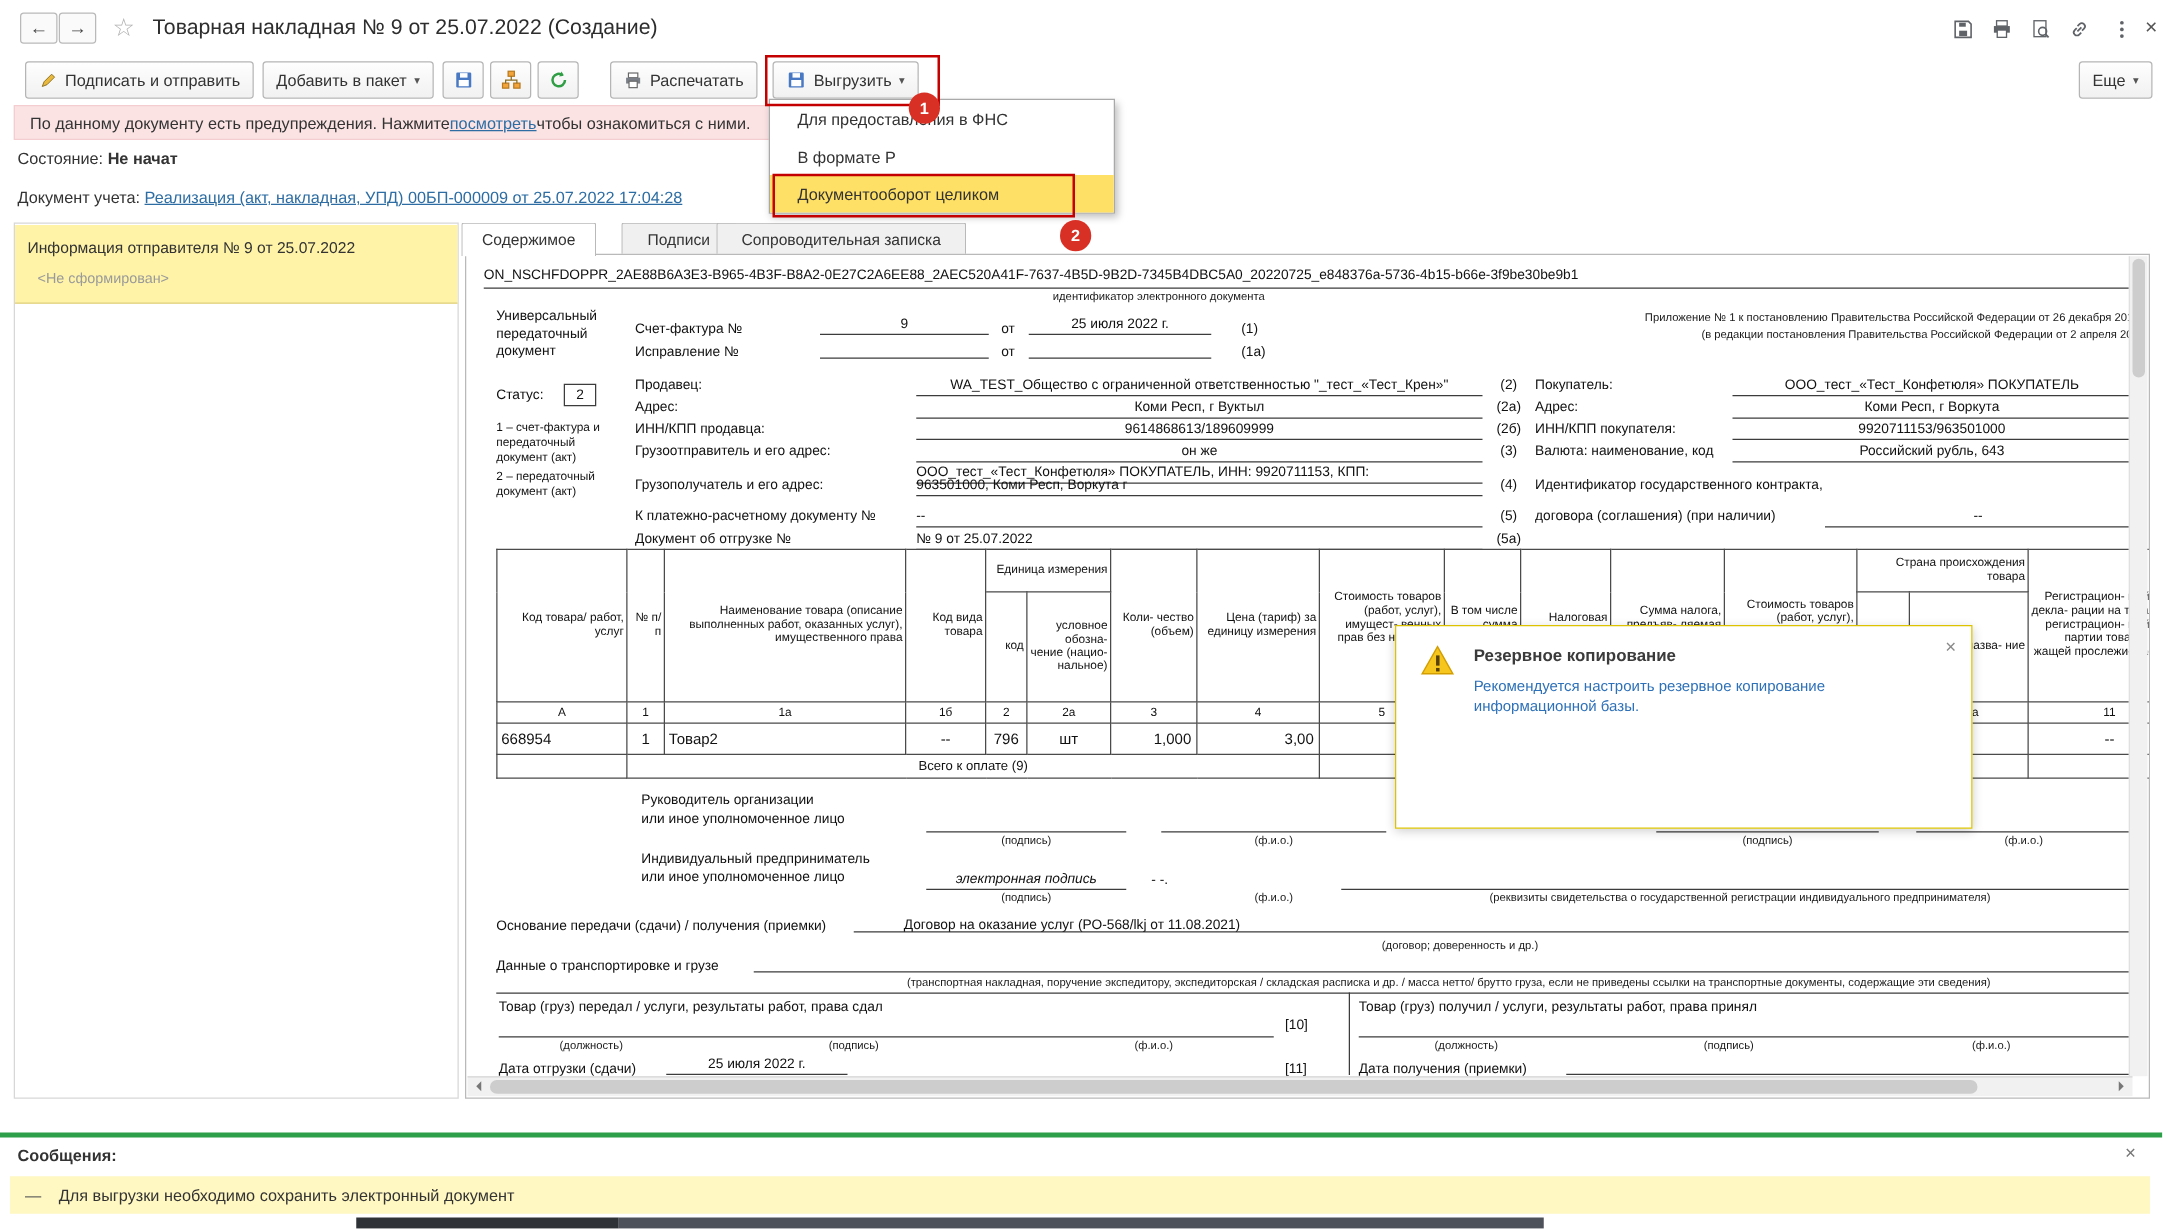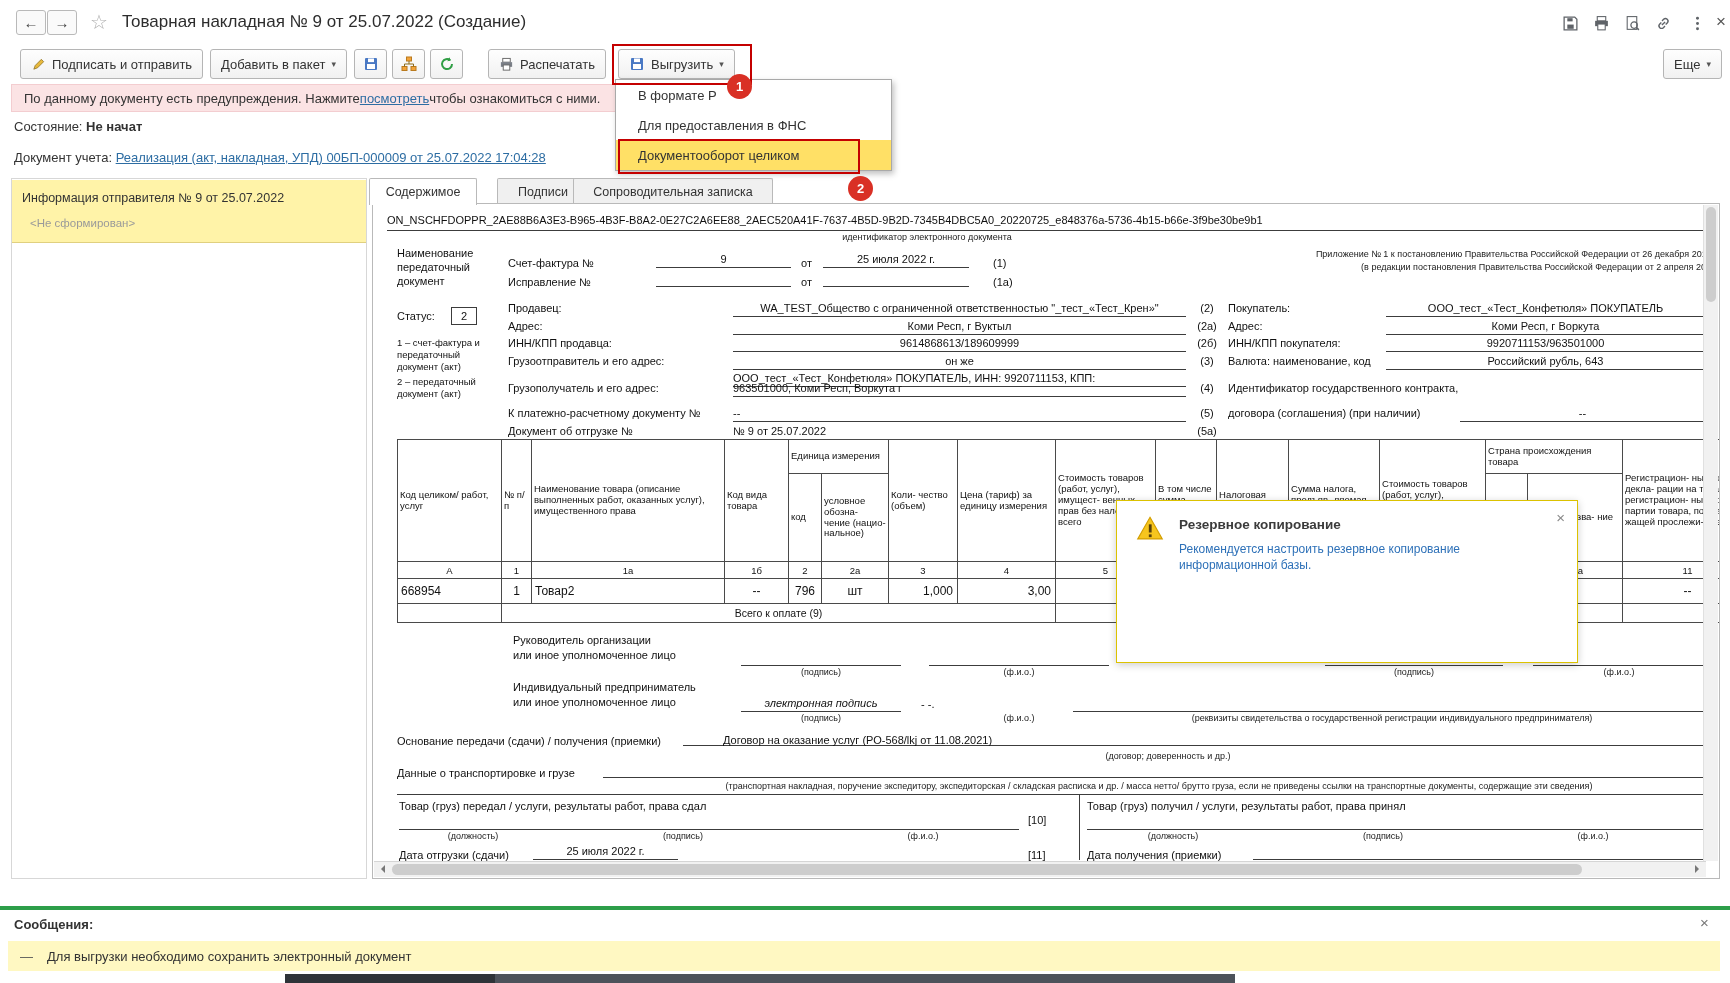--- a/index.html
+++ b/index.html
@@ -44,21 +44,21 @@
   .pv{flex:1;border-bottom:1px solid #3c3c3c;text-align:center;white-space:nowrap}
   .pc{width:42px;flex:none;text-align:center}
   .prl{width:158px;flex:none;white-space:nowrap}
   .prv{width:319px;flex:none;border-bottom:1px solid #3c3c3c;text-align:center;white-space:nowrap}
   .vleft .pv{text-align:left}
   .nor .prv{border-bottom:none}
   .r7 .prl{width:232px}.r7 .prv{width:245px}
   
   .upd-table{position:absolute;border-collapse:collapse;table-layout:fixed;font-size:10.5px;background:#fff;color:#111}
   .upd-table th,.upd-table td{border:1px solid #4a4a4a;padding:1px 2px;overflow:hidden}
-  .upd-table th{font-weight:normal;font-size:9.5px;text-align:left;vertical-align:middle;line-height:1.15}
+  .upd-table th{font-weight:normal;font-size:9.5px;text-align:right;vertical-align:middle;line-height:1.15}
   .idx-row td{font-size:9.5px;text-align:center;height:14px}
   .item-row td{height:22px;font-size:12px;text-align:center}
   .item-row td:nth-child(1){text-align:left;padding-left:3px}
   .item-row td:nth-child(3){text-align:left;padding-left:3px}
   .item-row td:nth-child(7),.item-row td:nth-child(8){text-align:right;padding-right:4px}
   .total-row td{height:16px}
   .total-label{font-size:10.5px;text-align:center;padding-left:4px}
   
   .hscroll{position:absolute;left:1px;bottom:1px;height:15px;width:1332px;background:#f1f1f1;border-top:1px solid #d5d5d5;z-index:8}
   .hthumb{position:absolute;top:2px;left:18px;width:1190px;height:11px;background:#cdcdcd;border-radius:6px}
@@ -221,21 +221,21 @@
     </div>
   <div class="tab" style="left:573px;width:200px">
       <span>Сопроводительная записка</span>
     </div>
 
   <div class="doc-panel">
 
     <div class="lbl" style="left:14px;top:10px;width:1318px;border-bottom:1px solid #3c3c3c;height:16px;overflow:hidden">ON_NSCHFDOPPR_2AE88B6A3E3-B965-4B3F-B8A2-0E27C2A6EE88_2AEC520A41F-7637-4B5D-9B2D-7345B4DBC5A0_20220725_e848376a-5736-4b15-b66e-3f9be30be9b1</div>
     <div class="cap9" style="left:14px;top:28px;width:1080px">идентификатор электронного документа</div>
 
-    <div class="lbl" style="left:24px;top:42px;width:100px;white-space:normal;line-height:14px">Наименование передаточный документ</div>
+    <div class="lbl" style="left:24px;top:42px;width:100px;white-space:normal;line-height:14px">Универсальный передаточный документ</div>
     <div class="lbl" style="left:24px;top:106px">Статус:</div>
     <div class="lbl" style="left:78px;top:103px;width:24px;height:16px;border:1px solid #3c3c3c;text-align:center;line-height:16px">2</div>
     <div class="lbl" style="left:24px;top:133px;width:102px;white-space:normal;font-size:9.5px;line-height:12px">1 – счет-фактура и передаточный документ (акт)</div>
     <div class="lbl" style="left:24px;top:172px;width:102px;white-space:normal;font-size:9.5px;line-height:12px">2 – передаточный документ (акт)</div>
 
     <div class="lbl" style="left:135px;top:53px">Счет-фактура №</div>
     <div class="u" style="left:283px;top:48px;width:135px">9</div>
     <div class="lbl" style="left:428px;top:53px">от</div>
     <div class="u" style="left:450px;top:48px;width:146px">25 июля 2022 г.</div>
     <div class="lbl" style="left:620px;top:53px">(1)</div>
@@ -319,21 +319,21 @@
           <col style="width:61px">
           <col style="width:72px">
           <col style="width:91px">
         <col style="width:106px">
           <col style="width:42px">
           <col style="width:95px">
           <col style="width:130px">
       </colgroup>
       <thead>
         <tr style="height:34px">
-          <th rowspan="2">Код целиком/ работ, услуг</th>
+          <th rowspan="2">Код товара/ работ, услуг</th>
           <th rowspan="2">№ п/п</th>
           <th rowspan="2">Наименование товара (описание выполненных работ, оказанных услуг), имущественного права</th>
           <th rowspan="2">Код вида товара</th>
           <th colspan="2">Единица измерения</th>
           <th rowspan="2">Коли- чество (объем)</th>
           <th rowspan="2">Цена (тариф) за единицу измерения</th>
           <th rowspan="2">Стоимость товаров (работ, услуг), имущест- венных прав без налога — всего</th>
           <th rowspan="2">В том числе сумма акциза</th>
           <th rowspan="2">Налоговая ставка</th>
           <th rowspan="2">Сумма налога, предъяв- ляемая покупателю</th>
@@ -468,24 +468,24 @@
           <rect x="11" y="16.6" width="2.4" height="2.4" fill="#57400a"></rect>
         </svg>
     </div>
     <div class="popup-title">Резервное копирование</div>
     <div class="popup-msg">Рекомендуется настроить резервное копирование информационной базы.</div>
     <div class="popup-close">×</div>
   </div>
 
   <div class="menu" style="left:615px;top:79px;width:275px">
     <div class="mi">
-        <span>В формате Р</span>
+        <span>Для предоставления в ФНС</span>
       </div>
     <div class="mi">
-        <span>Для предоставления в ФНС</span>
+        <span>В формате Р</span>
       </div>
     <div class="mi hl">
         <span>Документооборот целиком</span>
       </div>
   </div>
 
   <div class="ann-rect" style="left:612px;top:44px;width:136px;height:37px"></div>
   <div class="ann-rect" style="left:618px;top:139px;width:238px;height:31px"></div>
   <div class="badge" style="left:727px;top:74px">1</div>
   <div class="badge" style="left:848px;top:176px">2</div>

